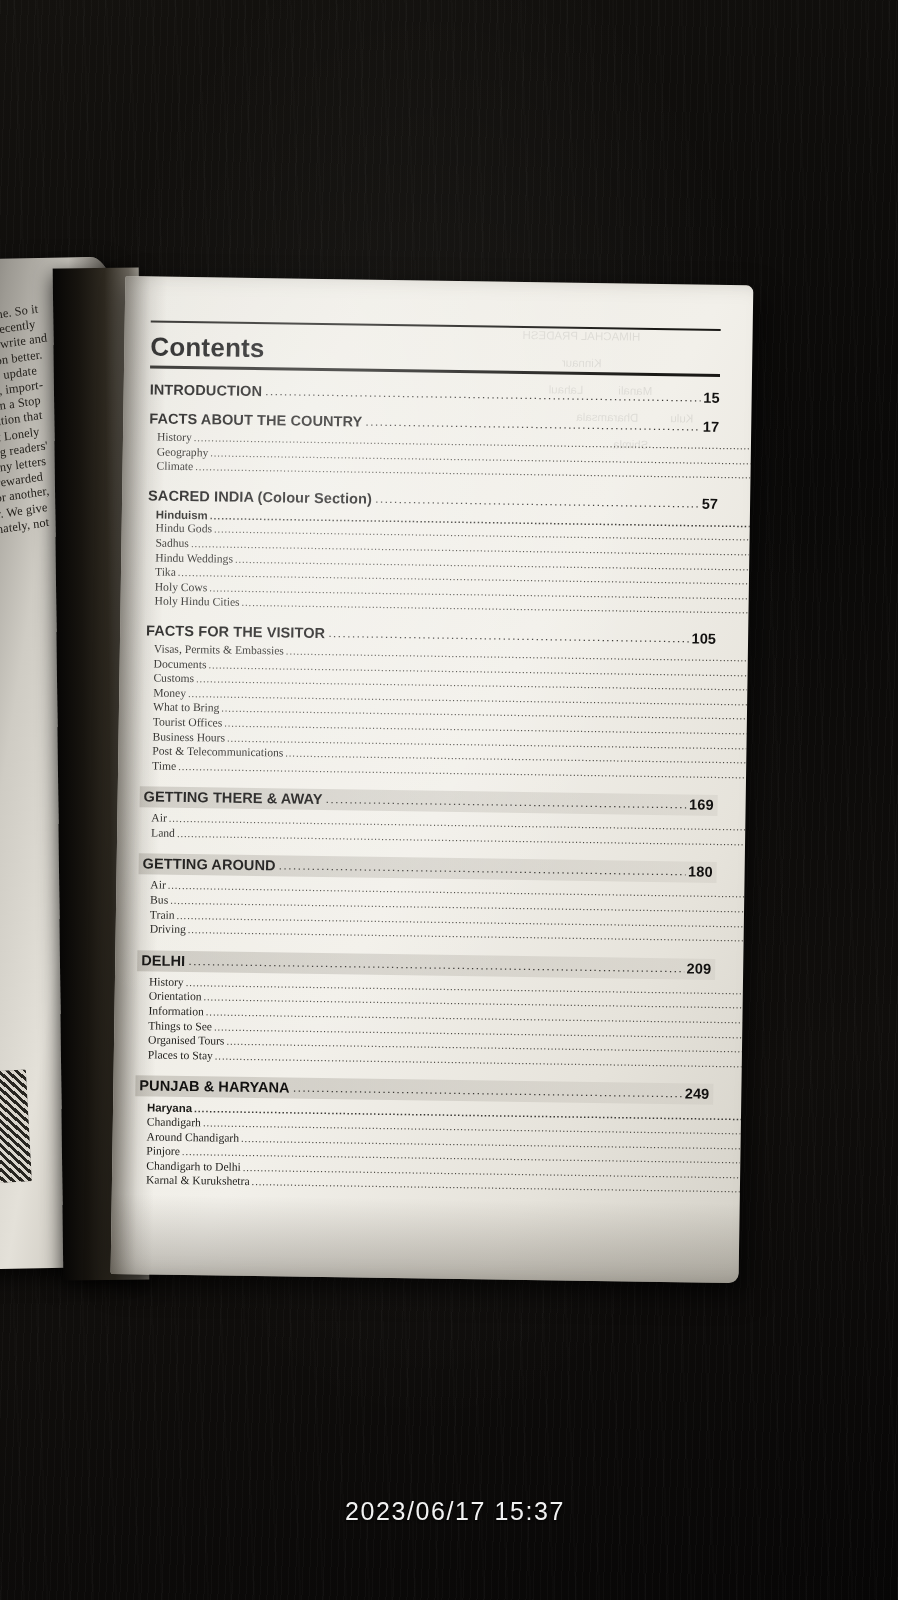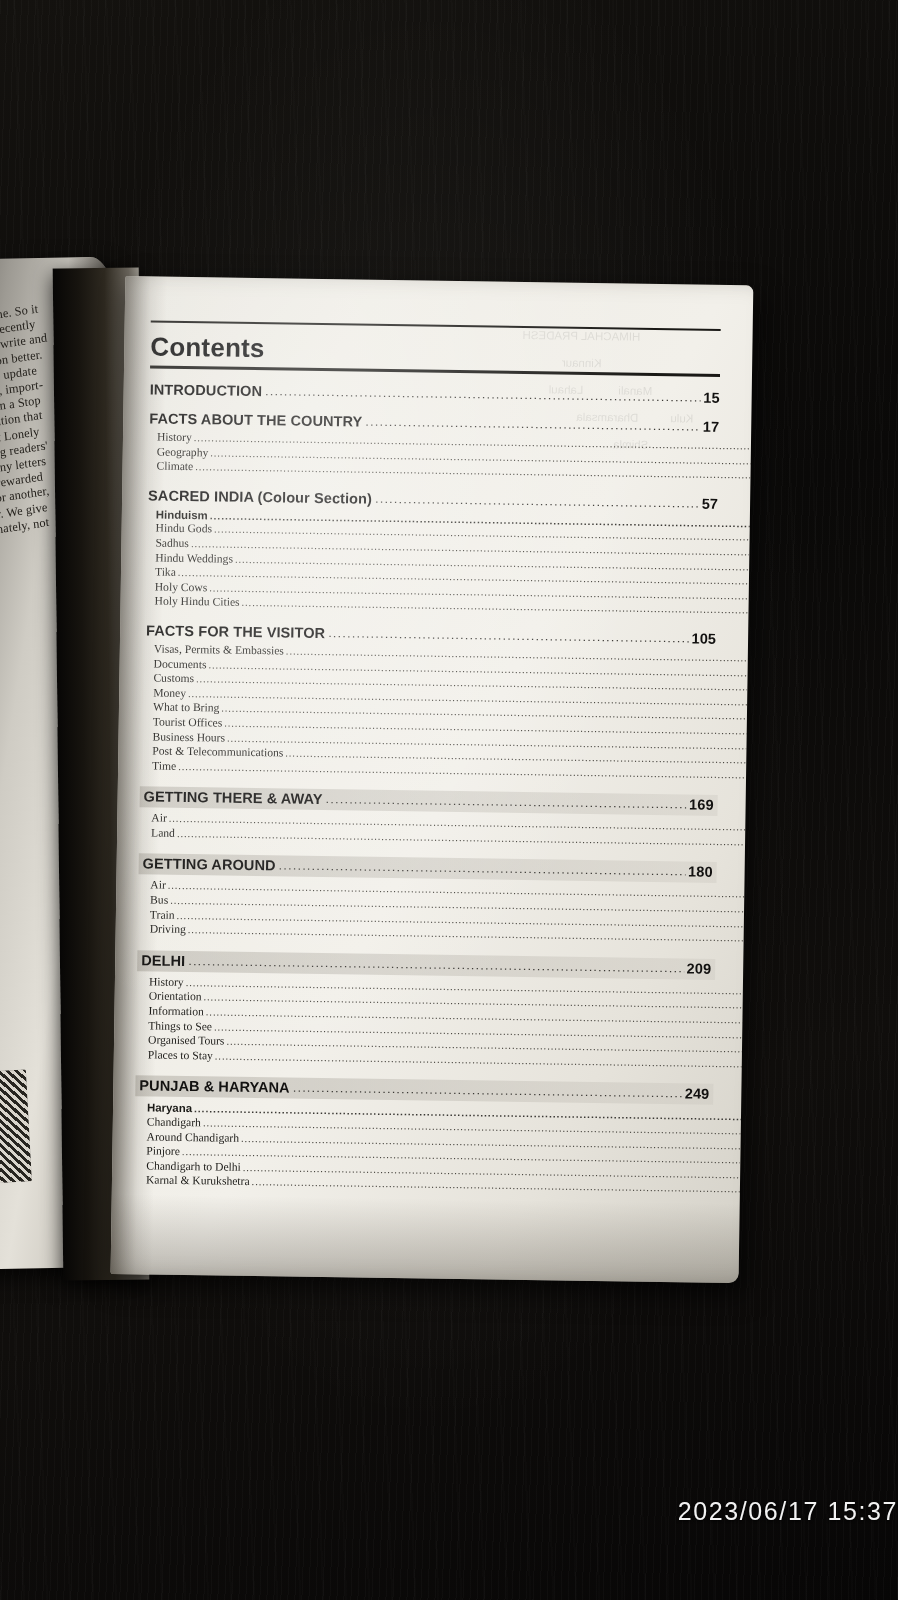--- a/index.html
+++ b/index.html
@@ -245,21 +245,21 @@
     pointer-events: none;
     white-space: pre;
   }
 
   
   #timestamp {
     position: absolute;
     left: 12px;
     right: 0;
     bottom: 74px;
-    text-align: right;
+    text-align: center;
     color: #f2f2f2;
     font-family: "Liberation Sans", sans-serif;
     font-size: 25px;
     letter-spacing: 1.6px;
     text-shadow: 0 1px 3px rgba(0,0,0,0.9);
   }
 </style>
 </head>
 <body>
 

